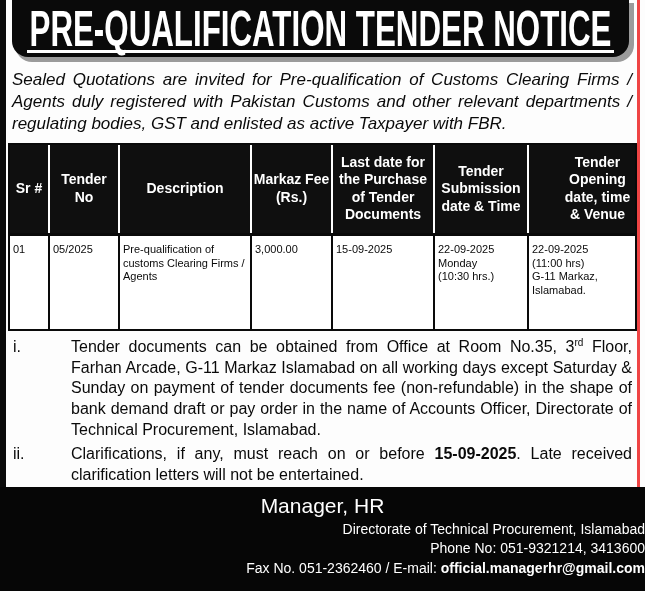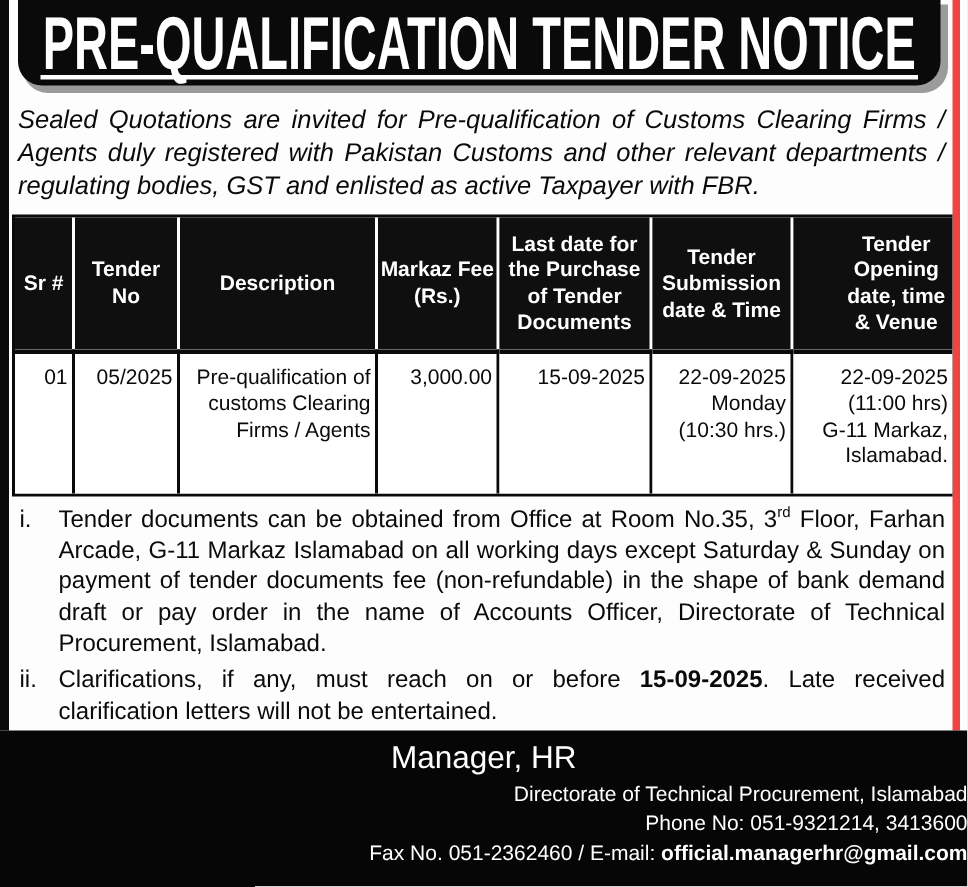--- a/index.html
+++ b/index.html
@@ -10,21 +10,21 @@
     font-family: "Liberation Sans", "DejaVu Sans", sans-serif;
     color: #0a0a0a;
     display: flex; flex-direction: column;
     overflow: hidden;
     position: relative;
   }
   .content {
     flex: 1 1 auto;
     margin-right: 5px;
     border-left: 6px solid #0a0a0a;
-    border-right: 5px solid #ef4444;
+    border-right: 3px solid #ef4444;
     overflow: hidden;
   }
   
   .banner {
     position: relative;
     margin: 0 8px 0 6px;
     height: 57px;
     background: #0a0a0a;
     border-radius: 0 0 16px 16px;
     box-shadow: 4px 4px 0 1px #9b9b9b;
@@ -60,43 +60,44 @@
     line-height: 1.25;
     text-align: center;
     vertical-align: middle;
     height: 88px;
     padding: 3px 1px;
     border-right: 2px solid #ffffff;
   }
   table.tender thead th:last-child { border-right: none; padding-left: 32px; }
   table.tender tbody td {
     background: #ffffff;
-    font-size: 14px;
+    font-size: 11px;
     line-height: 1.25;
-    text-align: right;
+    text-align: left;
     vertical-align: top;
     height: 96px;
     padding: 7px 3px;
     border-right: 2px solid #0a0a0a;
     border-top: 3px solid #0a0a0a;
   }
   table.tender tbody td:last-child { border-right: none; }
   td.cell-description { text-align: left; padding-left: 8px; margin-left: 47px; }
   td.pre { white-space: pre-line; font-size: 15.5px; }
   
   .notes { padding: 6px 5px 0 7px; }
   .note { display: flex; margin-bottom: 3px; }
   .note-marker {
     flex: 0 0 26px;
     font-size: 16px; line-height: 1.3;
   }
   .note-body {
     flex: 1 1 auto;
     font-size: 16px; line-height: 1.3;
     text-align: justify;
+    margin-left: 32px;
   }
   .note-body sup { font-size: 10px; line-height: 0; }
   .bold { font-weight: bold; }
   
   .footer {
     flex: 0 0 104px;
     background: #060606;
     color: #ffffff;
     text-align: center;
     padding-top: 7px;

